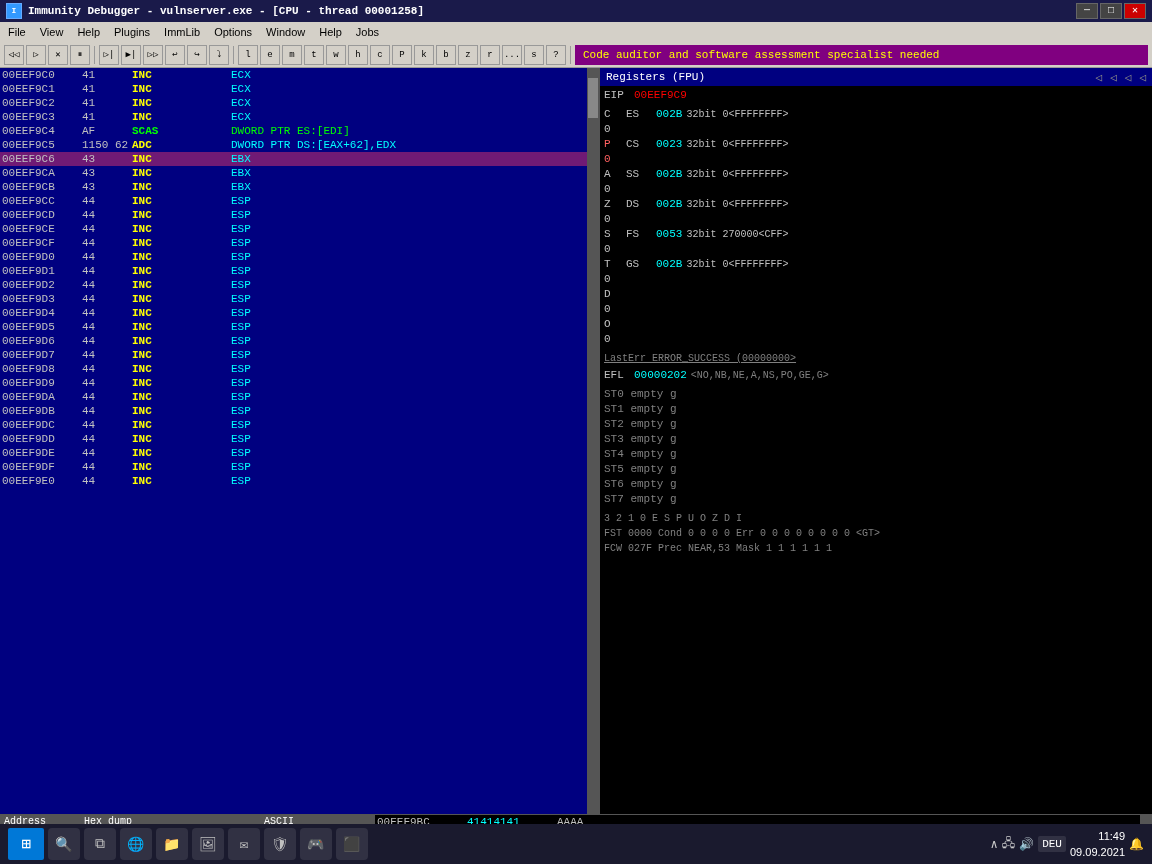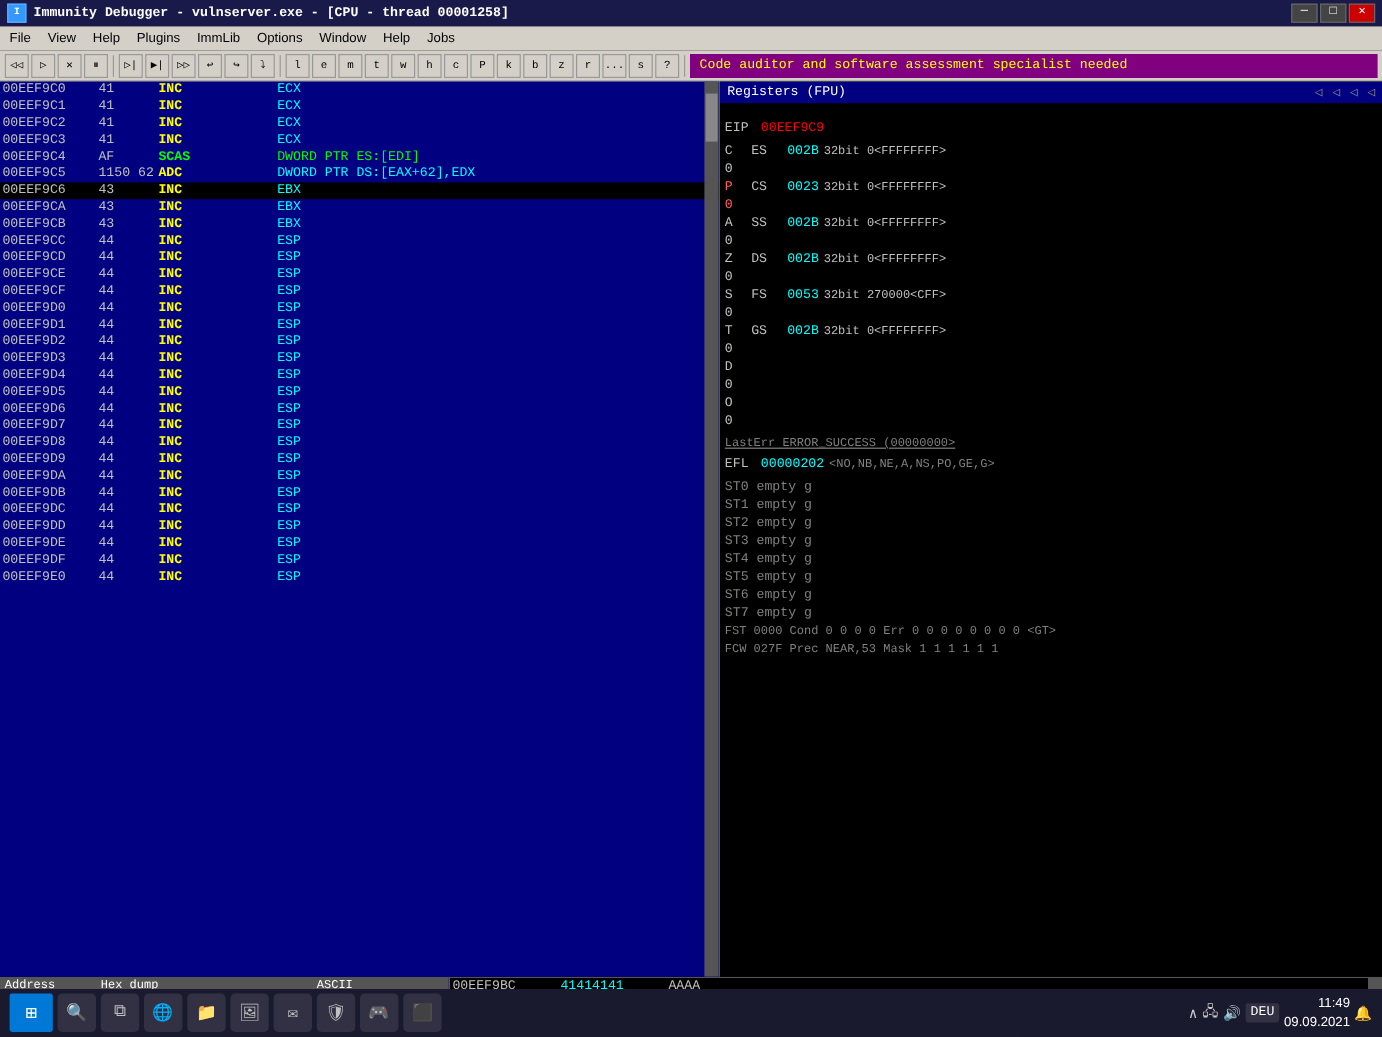--- a/index.html
+++ b/index.html
@@ -121,21 +121,21 @@
       position: relative;
     }
     .disasm-row {
       display: flex;
       height: 14px;
       line-height: 14px;
       padding: 0 2px;
       font-size: 11px;
       color: #c0c0c0;
     }
-    .disasm-row.selected { background: #000000; }
+    .disasm-row.selected { background: #701a75; }
     .disasm-addr { width: 80px; color: #c0c0c0; }
     .disasm-bytes { width: 40px; color: #c0c0c0; }
     .disasm-mnem { width: 60px; color: #ffff00; font-weight: bold; }
     .disasm-ops { flex: 1; color: #00ffff; margin-left: 44px; }
     .disasm-scrollbar {
       position: absolute;
       right: 0; top: 0; bottom: 0;
       width: 12px;
       background: #555;
     }
@@ -158,21 +158,21 @@
       color: #fff;
       height: 18px;
       display: flex;
       align-items: center;
       padding: 0 6px;
       font-size: 11px;
       justify-content: space-between;
     }
     #reg-header .nav-arrows { display: flex; gap: 8px; color: #888; }
     #reg-content {
-      padding: 14px 4px;
+      padding: 2px 4px;
       font-size: 11px;
       line-height: 15px;
     }
     .reg-row { display: flex; color: #c0c0c0; }
     .reg-name { width: 30px; color: #c0c0c0; }
     .reg-flag { width: 14px; color: #c0c0c0; }
     .reg-val { color: #00ffff; margin-right: 4px; }
     .reg-val.highlight { color: #ff0000; }
     .reg-info { color: #c0c0c0; font-size: 10px; }
     .reg-efl-val { color: #00ffff; }
@@ -623,20 +623,21 @@
       <div id="st-regs">
           <div class="st-row">ST0 empty g</div>
           <div class="st-row">ST1 empty g</div>
           <div class="st-row">ST2 empty g</div>
           <div class="st-row">ST3 empty g</div>
           <div class="st-row">ST4 empty g</div>
           <div class="st-row">ST5 empty g</div>
           <div class="st-row">ST6 empty g</div>
           <div class="st-row">ST7 empty g</div>
         </div>
+      <div class="fpu-nums">         3 2 1 0       E S P U O Z D I</div>
       <div class="fst-row">FST 0000  Cond 0 0 0 0  Err 0 0 0 0 0 0 0 0  &lt;GT&gt;</div>
       <div class="fst-row">FCW 027F  Prec NEAR,53  Mask  1 1 1 1 1 1</div>
     </div>
   </div>
 </div>
 
 <div id="bottom-area">
 
   <div id="dump-pane">
     <div id="dump-header">

